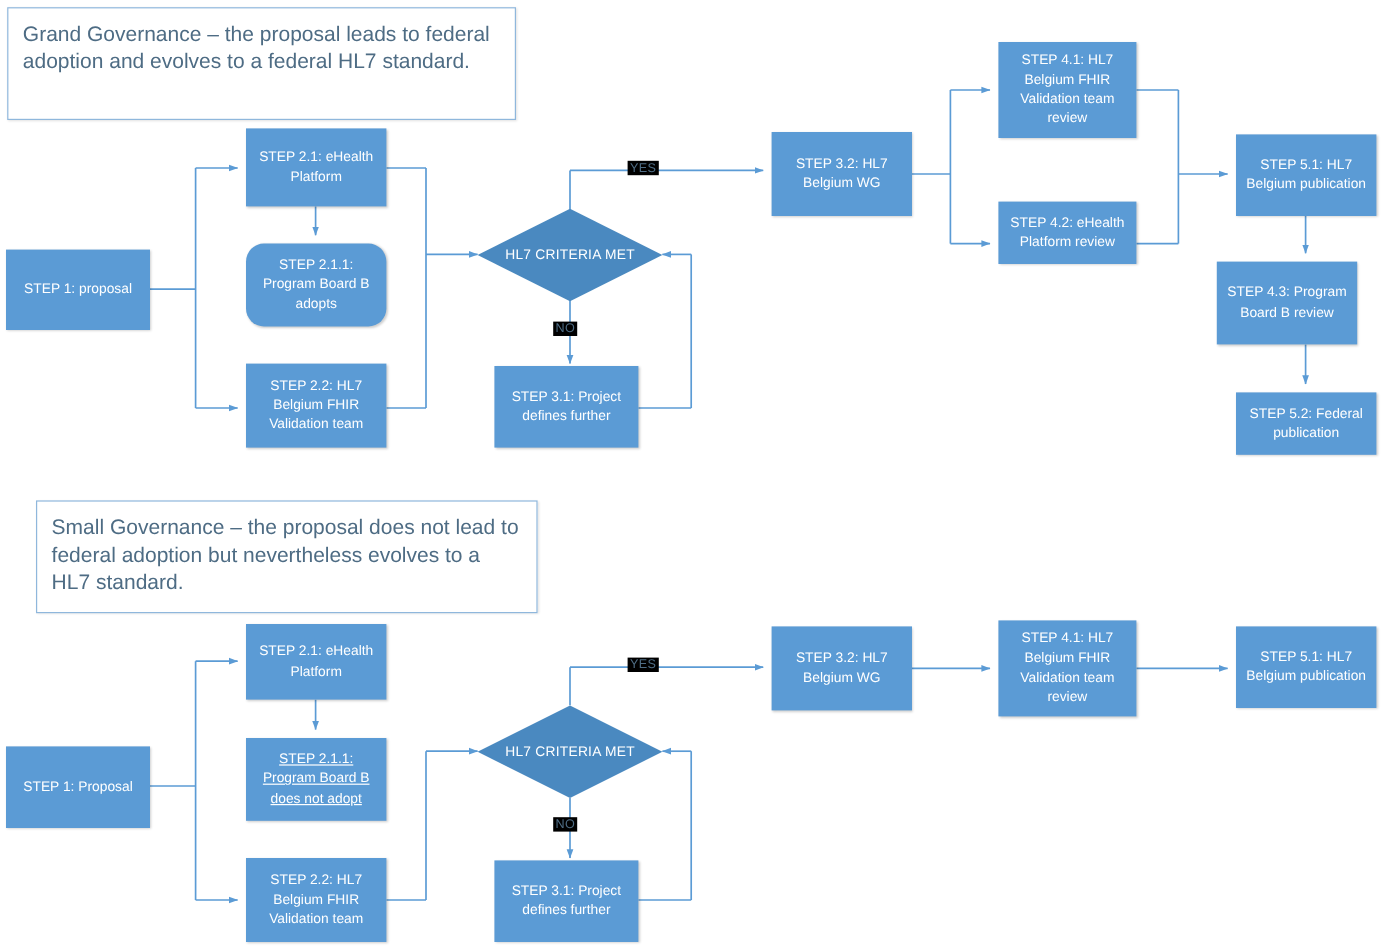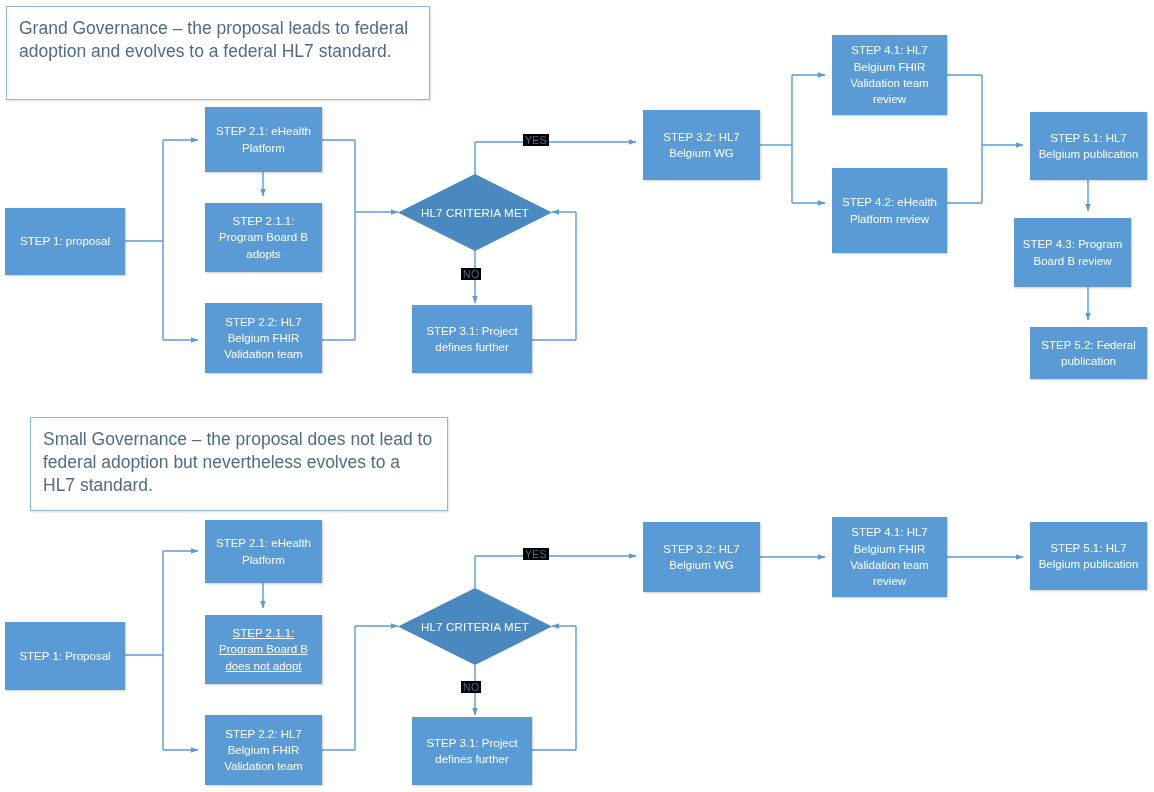--- a/index.html
+++ b/index.html
@@ -158,21 +158,21 @@
   </div>
 
   <div class="node" style="left:5px; top:208px; width:120px; height:67px;">
     <span>STEP 1: proposal</span>
   </div>
 
   <div class="node" style="left:205px; top:107px; width:117px; height:65px;">
     <span>STEP 2.1: eHealth Platform</span>
   </div>
 
-  <div class="node" style="left:205px; top:203px; width:117px; height:69px;">
+  <div class="node" style="left:205px; top:203px; width:117px; height:69px;border-radius:15px;">
     <span>STEP 2.1.1: Program Board B adopts</span>
   </div>
 
   <div class="node" style="left:205px; top:303px; width:117px; height:70px;">
     <span>STEP 2.2: HL7 Belgium FHIR Validation team</span>
   </div>
 
   <div class="diamond" style="left:398px; top:174px; width:154px; height:77px;">
     <div class="shape"></div>
     <div class="dlabel">HL7 CRITERIA MET</div>
@@ -191,21 +191,21 @@
   </div>
 
   <div class="node" style="left:643px; top:110px; width:117px; height:70px;">
     <span>STEP 3.2: HL7 Belgium WG</span>
   </div>
 
   <div class="node" style="left:832px; top:35px; width:115px; height:80px;">
     <span>STEP 4.1: HL7 Belgium FHIR Validation team review</span>
   </div>
 
-  <div class="node" style="left:832px; top:168px; width:115px; height:85px;">
+  <div class="node" style="left:832px; top:168px; width:115px; height:52px;">
     <span>STEP 4.2: eHealth Platform review</span>
   </div>
 
   <div class="node" style="left:1030px; top:112px; width:117px; height:68px;">
     <span>STEP 5.1: HL7 Belgium  publication</span>
   </div>
 
   <div class="node" style="left:1014px; top:218px; width:117px; height:69px;">
     <span>STEP 4.3: Program Board B review</span>
   </div>

